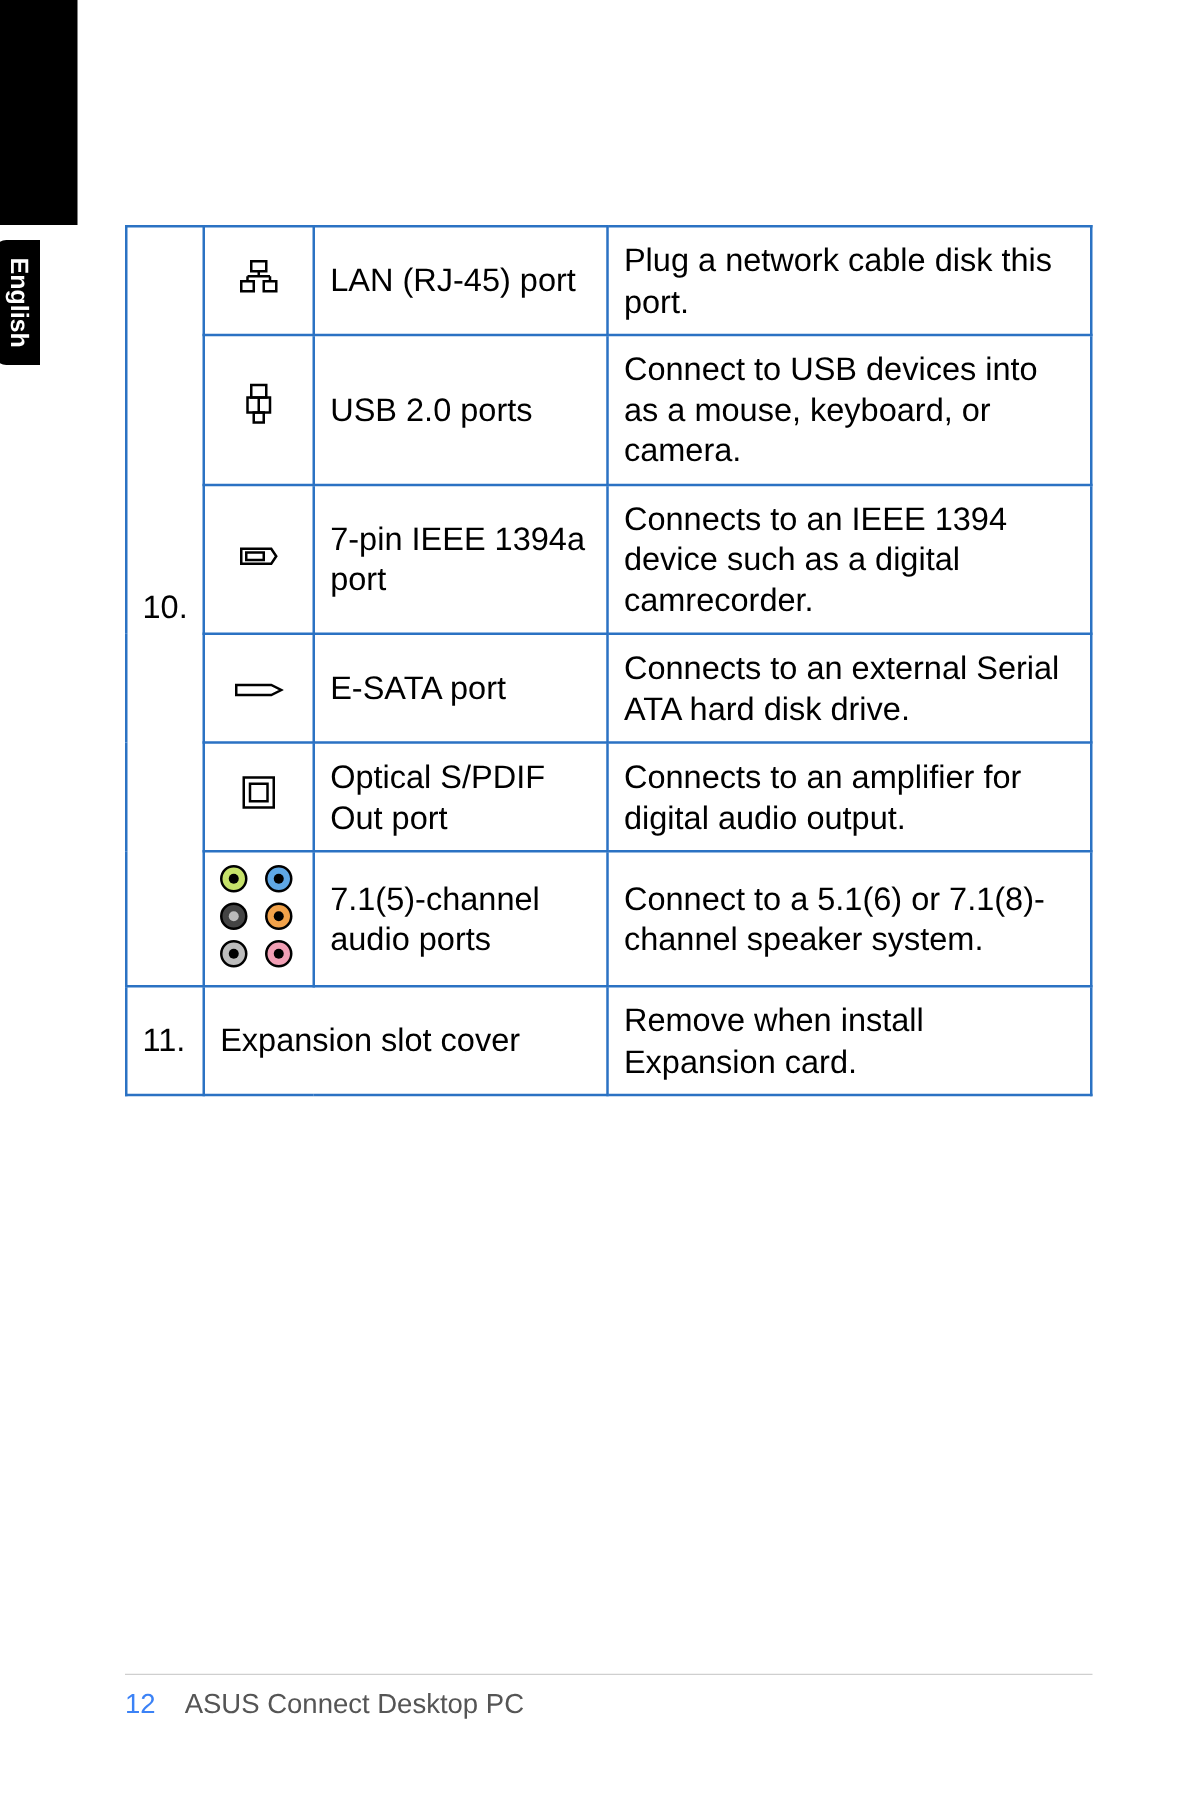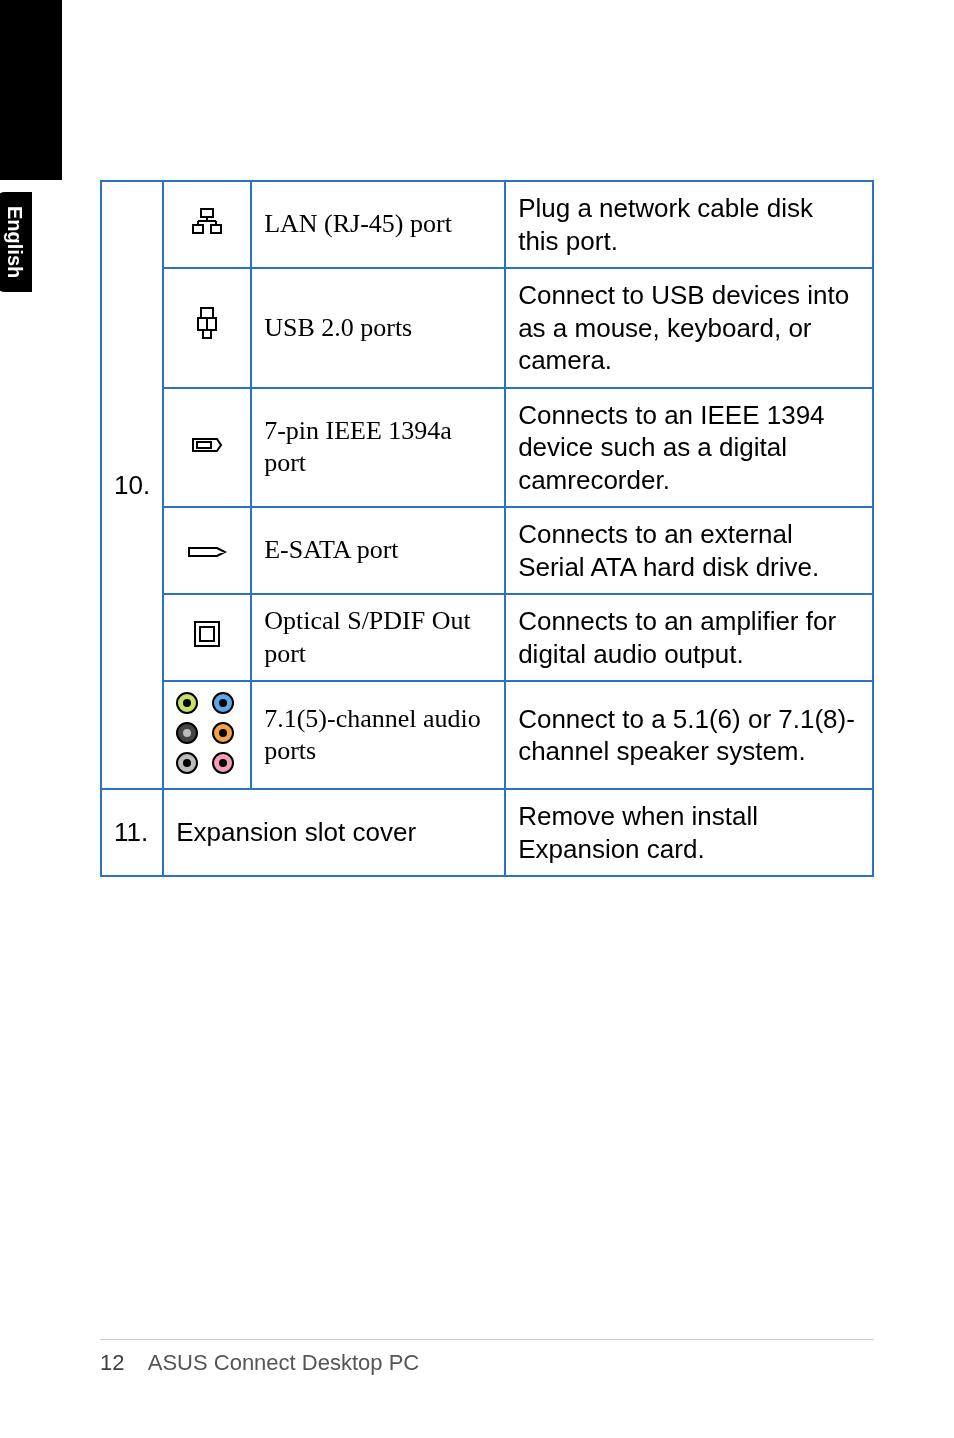--- a/index.html
+++ b/index.html
@@ -5,34 +5,34 @@
   * { box-sizing: border-box; margin: 0; padding: 0; }
   html, body { width: 954px; height: 1438px; background: #fff; font-family: "Segoe UI", Arial, sans-serif; color: #000; }
   .page { position: relative; width: 100%; height: 100%; }
   .black-strip { position: absolute; top: 0; left: 0; width: 62px; height: 180px; background: #000; }
   .side-tab { position: absolute; top: 192px; left: 32px; transform: rotate(90deg); transform-origin: left top; background: #000; color: #fff; font-weight: bold; font-size: 20px; padding: 6px 14px 8px 14px; border-radius: 0 0 10px 10px; }
   .content { position: absolute; top: 180px; left: 100px; right: 80px; }
   table.port-table { border-collapse: collapse; width: 100%; font-size: 26px; line-height: 1.25; }
   table.port-table td { border: 2px solid #2b72c3; padding: 10px 12px; vertical-align: middle; }
   .row-num { text-align: left; width: 55px; }
   .icon-cell { width: 70px; text-align: center; }
-  .name-cell { width: 254px; font-family: Liberation Serif, serif; }
+  .name-cell { width: 235px; }
   .icon-svg { display: inline-block; vertical-align: middle; }
   .audio-grid { display: grid; grid-template-columns: 26px 26px; grid-template-rows: 26px 26px 26px; gap: 4px 10px; justify-content: center; }
   .jack { width: 22px; height: 22px; border-radius: 50%; border: 2px solid #000; position: relative; }
   .jack::after { content: ""; position: absolute; width: 8px; height: 8px; background: #000; border-radius: 50%; top: 50%; left: 50%; transform: translate(-50%, -50%); }
   .jack.lime { background: #c6e26a; }
   .jack.blue { background: #5fa8e6; }
   .jack.black { background: #444; }
   .jack.black::after { background: #bbb; }
   .jack.orange { background: #f2a24a; }
   .jack.grey { background: #bcbcbc; }
   .jack.pink { background: #f29fb5; }
   .footer { position: absolute; bottom: 62px; left: 100px; right: 80px; border-top: 1px solid #cfcfcf; padding-top: 10px; font-size: 22px; color: #555; }
-  .footer .pn { color: #404040; }
+  .footer .pn { color: #3b82f6; }
 </style>
 </head>
 <body>
 
 <div class="page">
   <div class="black-strip"></div>
   <div class="side-tab">English</div>
 
   <div class="content">
     <table class="port-table">

